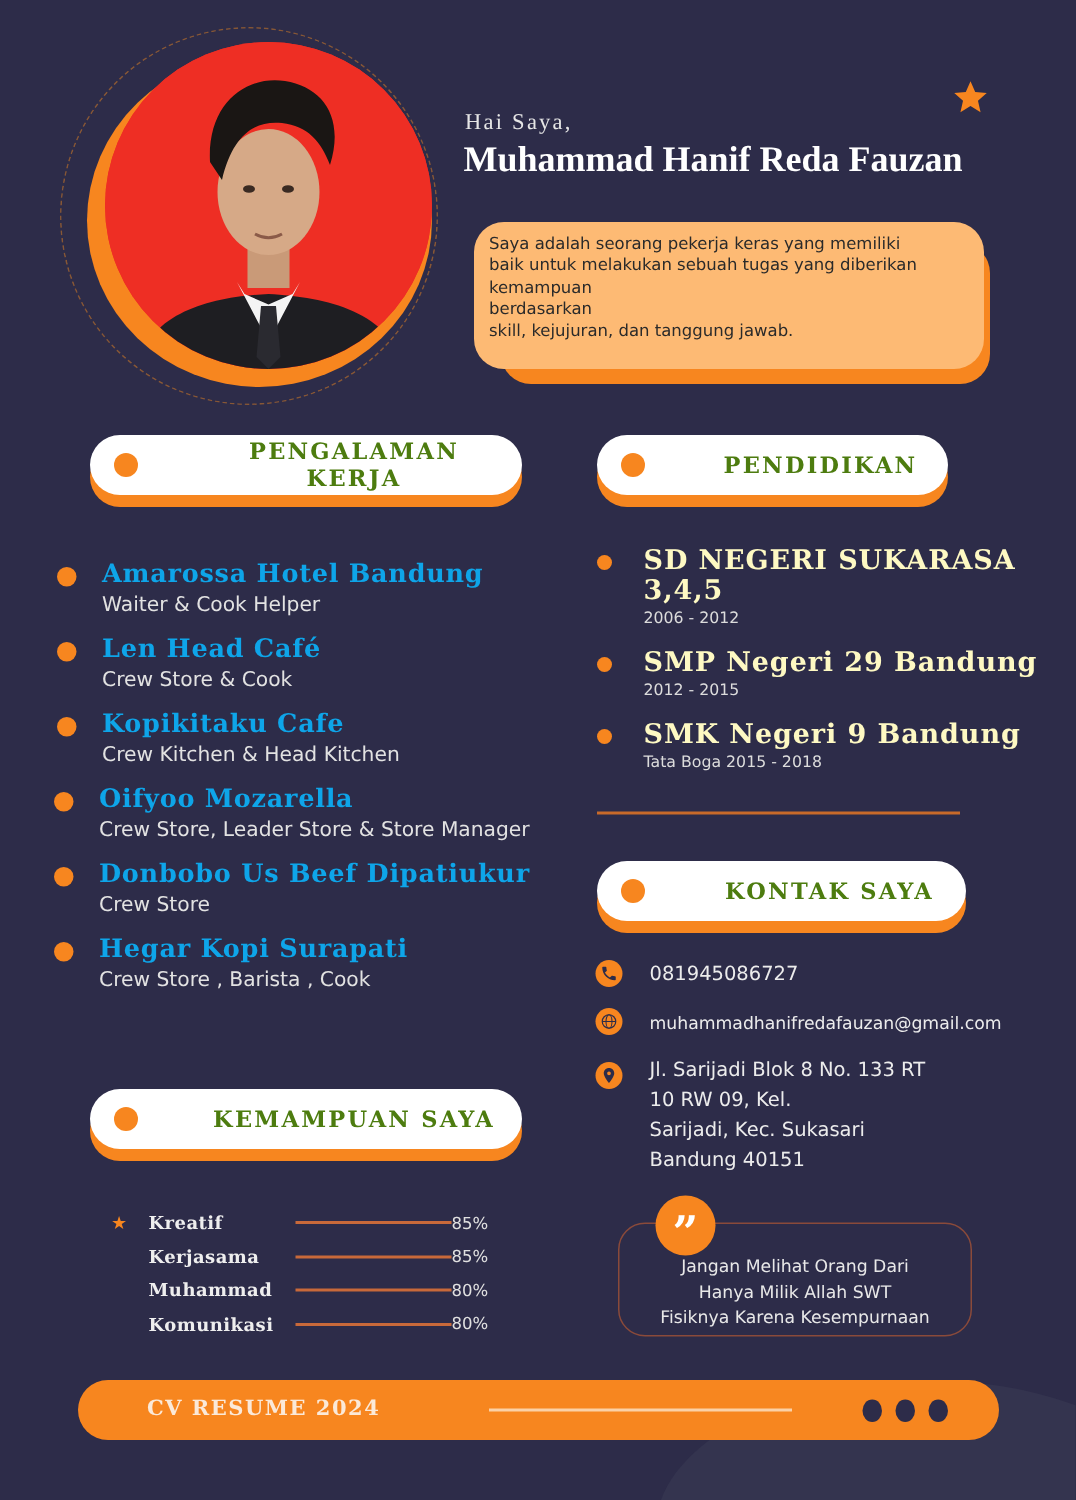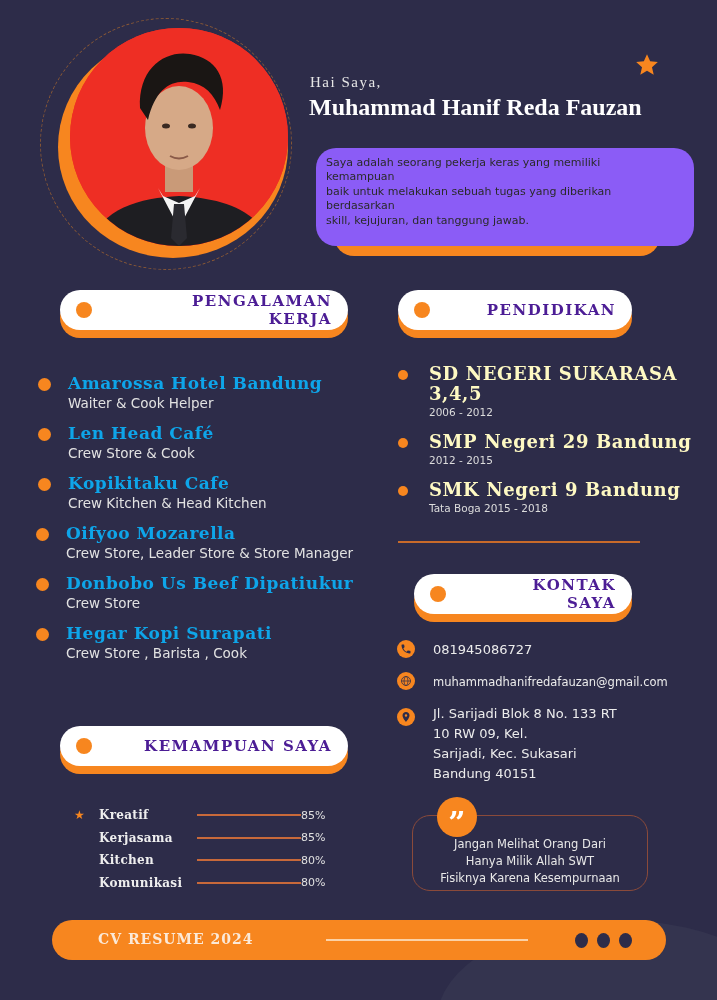--- a/index.html
+++ b/index.html
@@ -33,37 +33,37 @@
   .hai { left: 310px; top: 74px; font-size: 15px; letter-spacing: 1.5px; color: #e6e6e6; }
   .name { left: 309px; top: 94px; font-size: 24px; font-weight: bold; color: #ffffff; white-space: nowrap; }
   .star-top { left: 634px; top: 52px; width: 26px; height: 26px; }
   .star-top svg { width: 100%; height: 100%; }
 
   .bio-shadow {
     left: 334px; top: 162px; width: 326px; height: 94px;
     background: #f7861f; border-radius: 20px;
   }
   .bio {
-    left: 316px; top: 148px; width: 378px; height: 98px;
-    background: #8b5cf6; border-radius: 20px;
+    left: 316px; top: 148px; width: 340px; height: 98px;
+    background: #fdba74; border-radius: 20px;
     color: #2a2a2a; font-size: 11px; line-height: 14.4px;
     padding: 8px 10px;
   }
 
   
   .pill { height: 40px; border-radius: 20px; }
   .pill .shadow { position: absolute; left: 0; top: 8px; right: 0; height: 40px; background: #f7861f; border-radius: 20px; }
   .pill .face {
     position: absolute; left: 0; top: 0; right: 0; height: 40px;
     background: #fff; border-radius: 20px;
     display: flex; align-items: center;
   }
   .pill .dot { width: 16px; height: 16px; border-radius: 50%; background: #f7861f; margin-left: 16px; flex: none; }
   .pill .label {
-    flex: 1; text-align: right; color: #4c1d95; font-weight: bold;
+    flex: 1; text-align: center; color: #4d7c0f; font-weight: bold;
     font-size: 15px; letter-spacing: 1.5px; padding-right: 16px;
     font-family: "DejaVu Serif", "Liberation Serif", serif;
     margin-left: 48px;
   }
 
   
   .exp-list { left: 38px; top: 372px; width: 350px; }
   .exp-item { position: relative; padding-left: 30px; margin-bottom: 9px; }
   .exp-item .bullet { position: absolute; left: 0; top: 6px; width: 13px; height: 13px; border-radius: 50%; background: #f7861f; }
   .exp-item .title { font-family: "DejaVu Serif", "Liberation Serif", serif; font-weight: bold; font-size: 17px; color: #0ea5e9; letter-spacing: 0.5px; line-height: 22px; }
@@ -138,41 +138,41 @@
 <div class="abs name serif">Muhammad Hanif Reda Fauzan</div>
 <div class="abs star-top">
   <svg viewBox="0 0 24 24">
       <path d="M12 2 L14.9 8.6 L22 9.3 L16.6 14 L18.2 21 L12 17.3 L5.8 21 L7.4 14 L2 9.3 L9.1 8.6 Z" fill="#f7861f"></path>
     </svg>
 </div>
 
 <div class="abs bio-shadow"></div>
 <div class="abs bio">
   <div>Saya adalah seorang pekerja keras yang memiliki</div>
+  <div>baik untuk melakukan sebuah tugas yang diberikan</div>
   <div>kemampuan</div>
-  <div>baik untuk melakukan sebuah tugas yang diberikan</div>
   <div>berdasarkan</div>
   <div>skill, kejujuran, dan tanggung jawab.</div>
 </div>
 
 <div class="abs pill" style="left:60px;top:290px;width:288px;">
   <div class="shadow"></div>
   <div class="face">
       <span class="dot"></span>
       <span class="label">PENGALAMAN KERJA</span>
     </div>
 </div>
 <div class="abs pill" style="left:398px;top:290px;width:234px;">
   <div class="shadow"></div>
   <div class="face">
       <span class="dot"></span>
       <span class="label">PENDIDIKAN</span>
     </div>
 </div>
-<div class="abs pill" style="left:414px;top:574px;width:218px;">
+<div class="abs pill" style="left:398px;top:574px;width:246px;">
   <div class="shadow"></div>
   <div class="face">
       <span class="dot"></span>
       <span class="label">KONTAK SAYA</span>
     </div>
 </div>
 <div class="abs pill" style="left:60px;top:726px;width:288px;">
   <div class="shadow"></div>
   <div class="face">
       <span class="dot"></span>
@@ -274,21 +274,21 @@
     <span class="pct">85%</span>
   </div>
   <div class="skill">
     <span class="star"></span>
     <span class="name">Kerjasama</span>
     <span class="bar"></span>
     <span class="pct">85%</span>
   </div>
   <div class="skill">
     <span class="star"></span>
-    <span class="name">Kitchen</span>
+    <span class="name">Muhammad</span>
     <span class="bar"></span>
     <span class="pct">80%</span>
   </div>
   <div class="skill">
     <span class="star"></span>
     <span class="name">Komunikasi</span>
     <span class="bar"></span>
     <span class="pct">80%</span>
   </div>
 </div>

